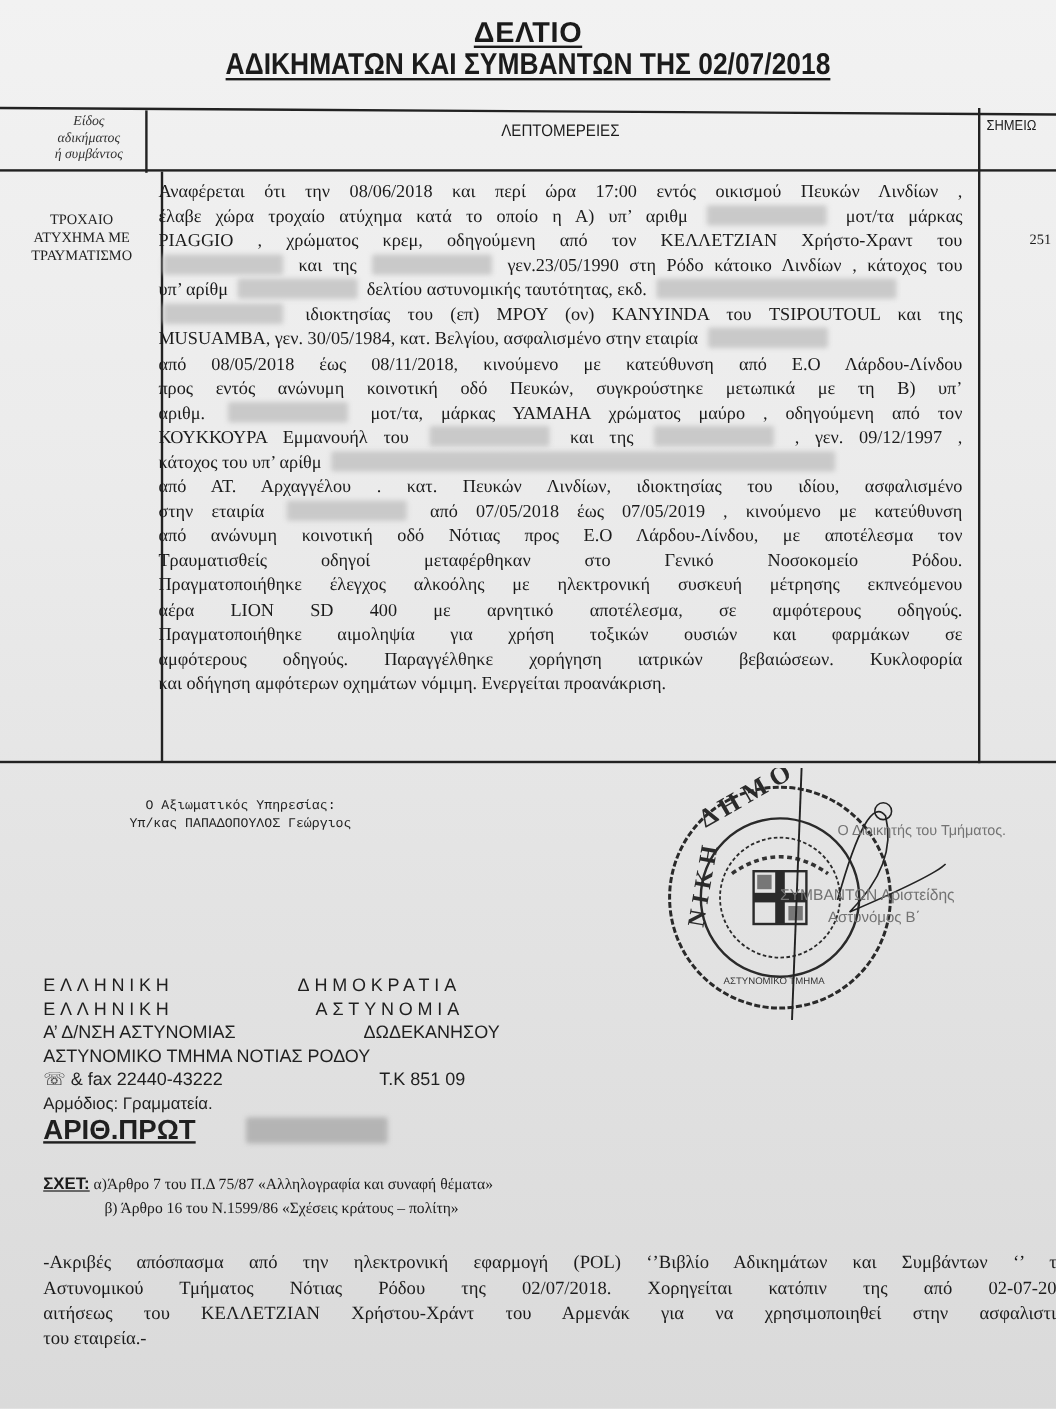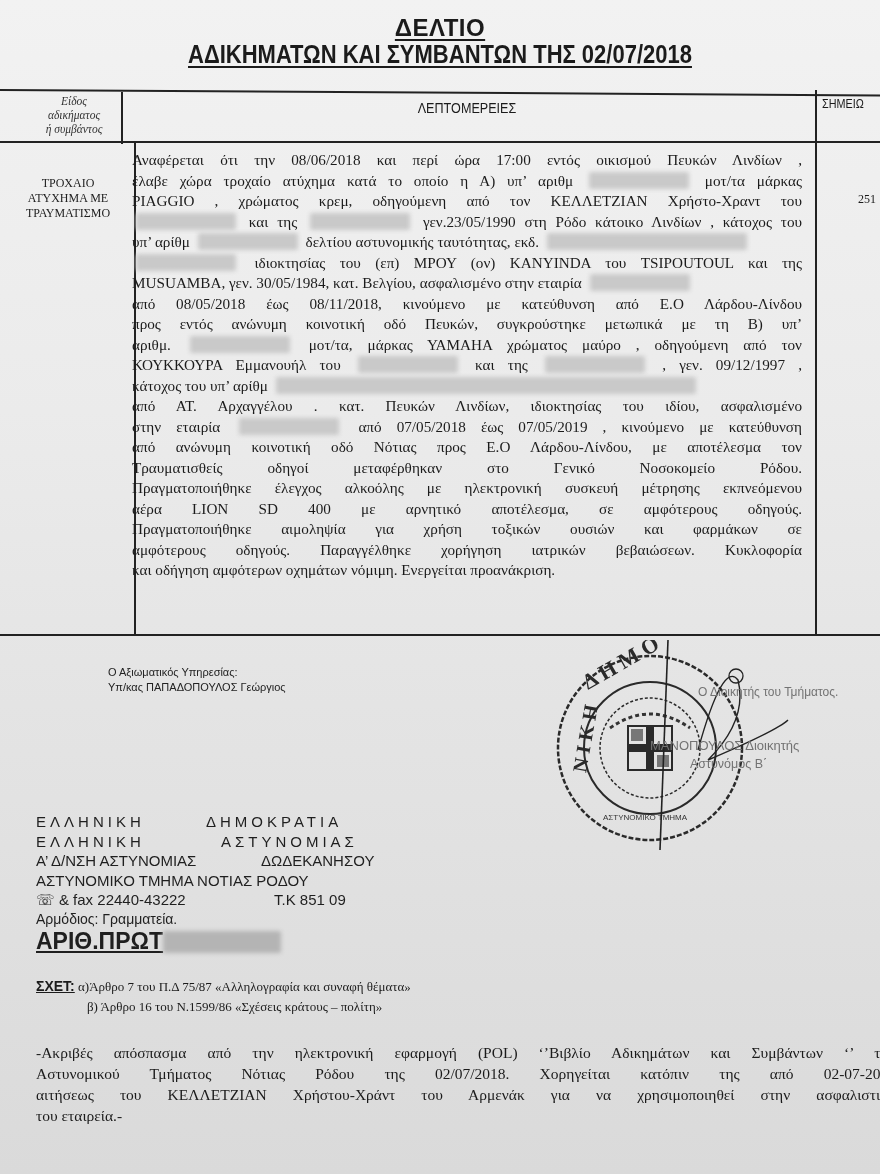--- a/index.html
+++ b/index.html
@@ -19,28 +19,28 @@
   .hdr-details { position: absolute; left: 122px; top: 100px; width: 690px; text-align: center; font-family: "Liberation Sans", sans-serif; font-size: 14px; transform: scaleX(0.9); }
   .hdr-notes { position: absolute; left: 822px; top: 97px; font-family: "Liberation Sans", sans-serif; font-size: 12px; transform: scaleX(0.9); transform-origin: left; }
   .kind { position: absolute; left: 12px; top: 176px; width: 112px; text-align: center; font-size: 12px; line-height: 15px; font-family: "Liberation Serif", serif; color: #222; }
   .note-val { position: absolute; left: 858px; top: 192px; font-size: 12px; }
 
   .details { position: absolute; left: 132px; top: 150px; width: 670px; font-size: 15.2px; line-height: 20.5px; }
   .ln { display: block; white-space: nowrap; text-align: justify; text-align-last: justify; position: relative; }
   .ln.nj { text-align-last: left; }
   .blur { display: inline-block; background: #c9c9c9; filter: blur(2px); height: 17px; vertical-align: -3px; border-radius: 2px; }
 
-  .officer { position: absolute; left: 108px; top: 665px; font-family: Liberation Sans, sans-serif; font-size: 11px; line-height: 15px; color: #222; }
+  .officer { position: absolute; left: 108px; top: 665px; font-family: Liberation Mono, monospace; font-size: 11px; line-height: 15px; color: #222; text-align: center; }
   .sign-r { position: absolute; left: 698px; font-family: "Liberation Sans", sans-serif; font-size: 12px; color: #737373; }
 
   .stamp { position: absolute; left: 548px; top: 640px; width: 250px; height: 210px; }
 
   .header-block { position: absolute; left: 36px; top: 812px; font-family: "Liberation Sans", sans-serif; font-size: 15px; line-height: 19.5px; color: #1f1f1f; }
   .spaced { letter-spacing: 4px; }
-  .row2 { display: flex; }
+  .row2 { display: flex; gap: 42px; }
   .protocol { font-weight: bold; font-size: 23px; text-decoration: underline; }
 
   .refs { position: absolute; left: 36px; top: 976px; font-size: 13px; line-height: 20px; font-family: "Liberation Serif", serif; }
   .refs .lbl { font-weight: bold; text-decoration: underline; font-family: "Liberation Sans", sans-serif; font-size: 14px; }
 
   .footer { position: absolute; left: 36px; top: 1042px; width: 860px; font-size: 15.5px; line-height: 21px; font-family: "Liberation Serif", serif; }
   .footer .ln { text-align-last: justify; }
 </style>
 </head>
 <body>
@@ -113,31 +113,31 @@
   <rect x="109" y="115" width="12" height="12" fill="#777"></rect>
   <text x="40" y="50" font-family="Liberation Serif, serif" font-size="22" font-weight="bold" fill="#2a2a2a" transform="rotate(-30 40 50)">Δ Η Μ Ο</text>
   <text x="10" y="140" font-family="Liberation Serif, serif" font-size="20" font-weight="bold" fill="#2a2a2a" transform="rotate(-80 20 120)">Ν Ι Κ Η</text>
   <text x="55" y="180" font-family="Liberation Sans, sans-serif" font-size="8" fill="#333">ΑΣΤΥΝΟΜΙΚΟ ΤΜΗΜΑ</text>
   <path d="M120 0 L 112 210" stroke="#222" stroke-width="1.6" fill="none"></path>
   <path d="M150 110 Q175 20 190 40 Q200 80 160 120 Q230 90 240 80" stroke="#222" stroke-width="1.4" fill="none"></path>
   <circle cx="188" cy="36" r="7" fill="none" stroke="#222" stroke-width="1.3"></circle>
 </svg>
 
 <div class="sign-r" style="top:685px;">Ο Διοικητής του Τμήματος.</div>
-<div class="sign-r" style="top:738px;left:650px;font-size:13px;">ΜΑΝΟΠΟΥΛΟΣ Διοικητής</div>
+<div class="sign-r" style="top:738px;left:650px;font-size:13px;">ΣΥΜΒΑΝΤΩΝ Αριστείδης</div>
 <div class="sign-r" style="top:757px;left:690px;font-size:12.5px;">Αστυνόμος Β΄</div>
 
 <div class="header-block">
   <div class="row2 spaced">
       <span style="width:170px;">ΕΛΛΗΝΙΚΗ</span>
       <span>ΔΗΜΟΚΡΑΤΙΑ</span>
     </div>
   <div class="row2 spaced">
       <span style="width:185px;">ΕΛΛΗΝΙΚΗ</span>
-      <span>ΑΣΤΥΝΟΜΙΑΣ</span>
+      <span>ΑΣΤΥΝΟΜΙΑ</span>
     </div>
   <div class="row2">
       <span style="width:225px;">Α’ Δ/ΝΣΗ ΑΣΤΥΝΟΜΙΑΣ</span>
       <span>ΔΩΔΕΚΑΝΗΣΟΥ</span>
     </div>
   <div>ΑΣΤΥΝΟΜΙΚΟ ΤΜΗΜΑ ΝΟΤΙΑΣ  ΡΟΔΟΥ</div>
   <div class="row2">
       <span style="width:238px;"><span>☏ </span><span>&amp; fax 22440-43222</span></span>
       <span>Τ.Κ 851 09</span>
     </div>

